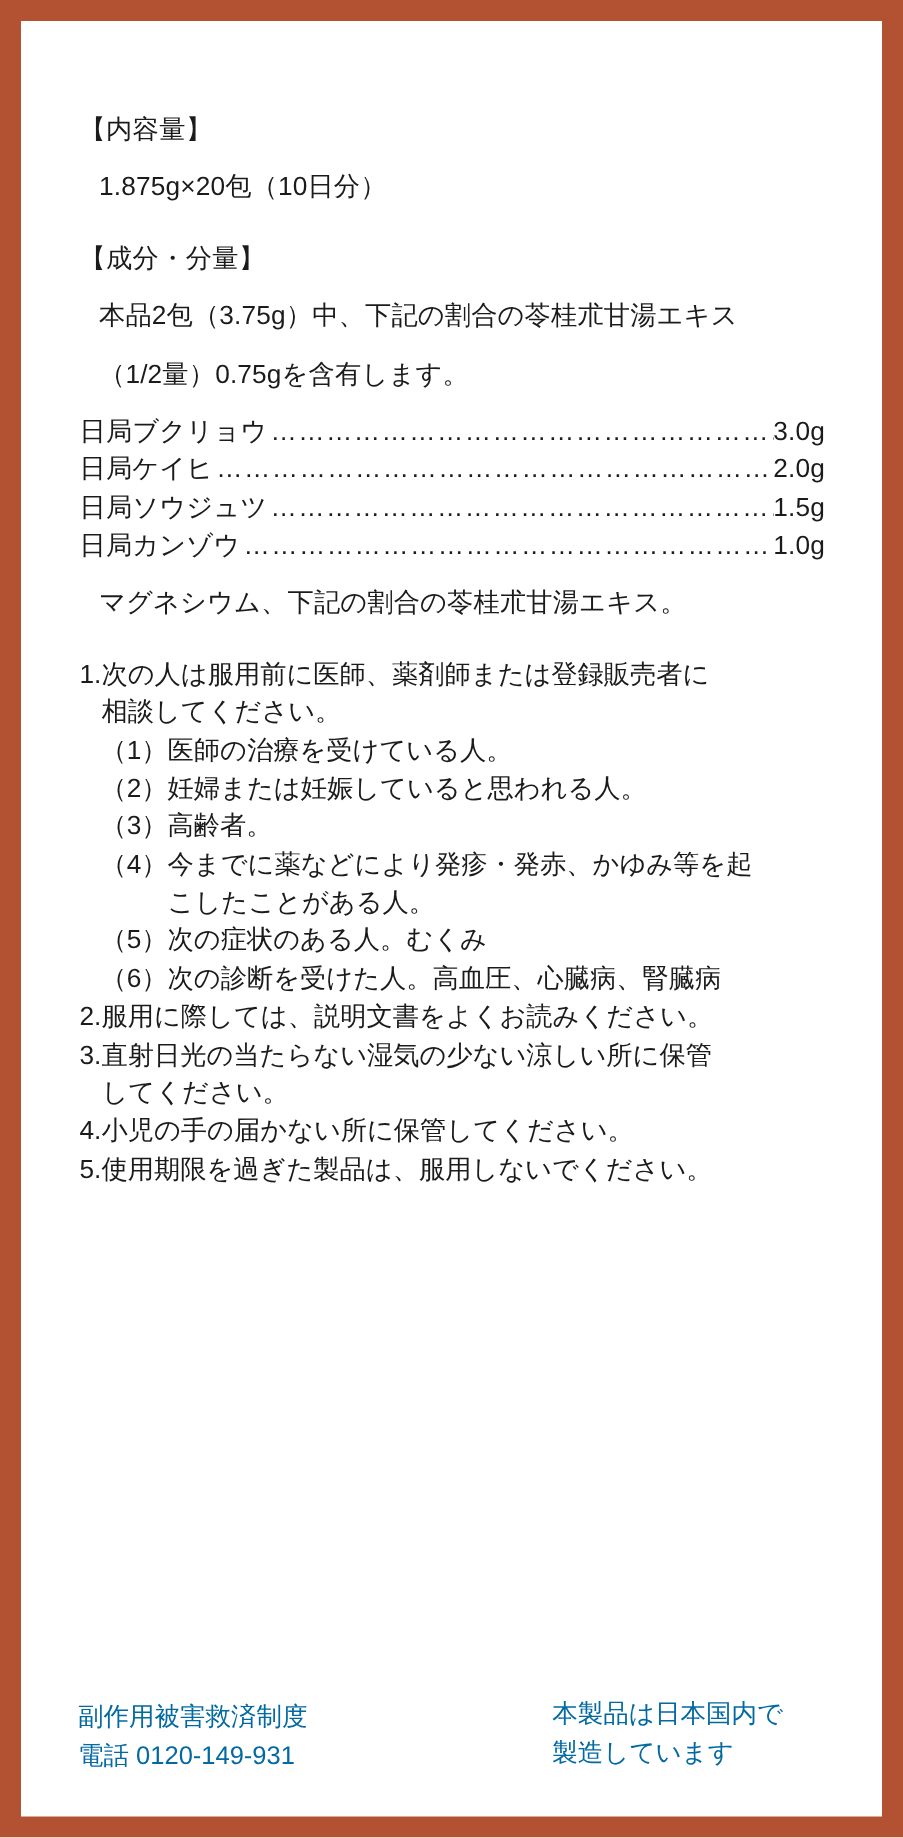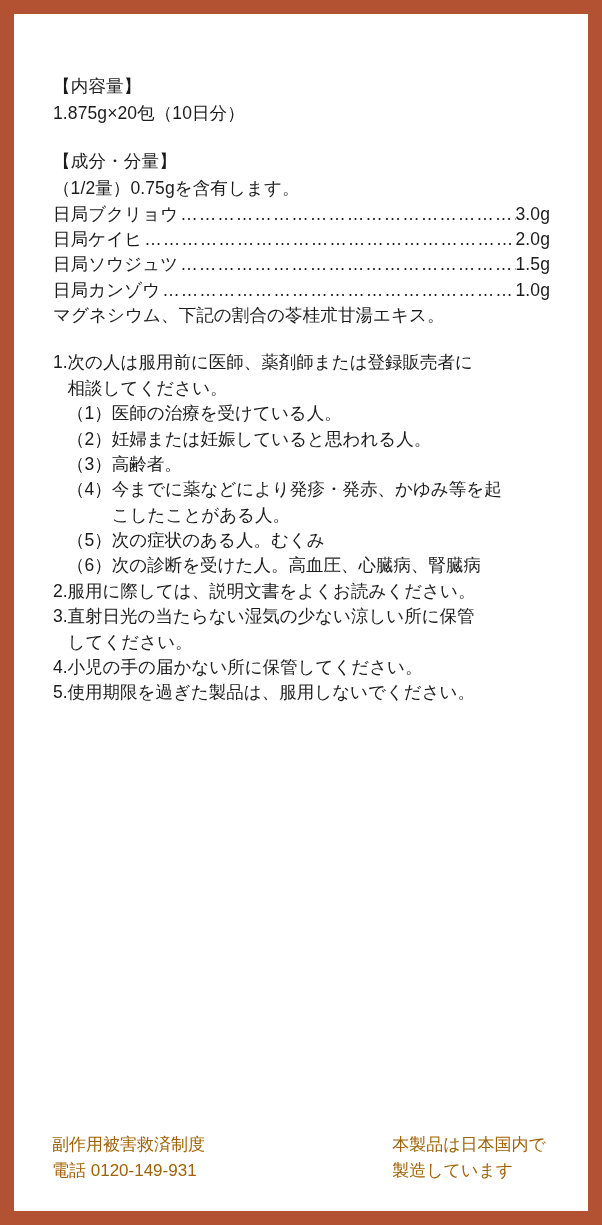--- a/index.html
+++ b/index.html
@@ -36,21 +36,21 @@
   .section {
     margin-bottom: 22px;
   }
   .section-heading {
     font-size: 17.5px;
     font-weight: normal;
     margin: 0 0 2px 0;
     letter-spacing: 0.2px;
   }
   .line {
-    margin: 0;
+    margin: 13px;
     letter-spacing: 0.1px;
     white-space: pre-wrap;
   }
   .ing-row {
     display: flex;
     align-items: center;
     white-space: nowrap;
     letter-spacing: 0.1px;
   }
   .ing-name {
@@ -91,44 +91,46 @@
     white-space: pre-wrap;
   }
   .footer {
     position: absolute;
     left: 38px;
     right: 38px;
     bottom: 28px;
     display: flex;
     justify-content: space-between;
     font-size: 17px;
-    color: #a16207;
+    color: #0369a1;
     line-height: 1.5;
   }
   .footer-col div {
     white-space: nowrap;
   }
   .footer-right {
-    margin-right: 4px;
+    margin-right: 28px;
+    font-family: Liberation Mono, monospace;
   }
 </style>
 </head>
 <body>
 
 <div class="page">
   <div class="paper">
     <div class="content">
 
       <div class="section">
         <p class="section-heading">【内容量】</p>
         <p class="line">1.875g×20包（10日分）</p>
       </div>
 
       <div class="section">
         <p class="section-heading">【成分・分量】</p>
+        <p class="line">本品2包（3.75g）中、下記の割合の苓桂朮甘湯エキス</p>
         <p class="line">（1/2量）0.75gを含有します。</p>
 
         <div class="ing-row">
           <span class="ing-name">日局ブクリョウ</span>
           <span class="ing-dots">……………………………………………………</span>
           <span class="ing-amount">3.0g</span>
         </div>
         <div class="ing-row">
           <span class="ing-name">日局ケイヒ</span>
           <span class="ing-dots">……………………………………………………</span>

